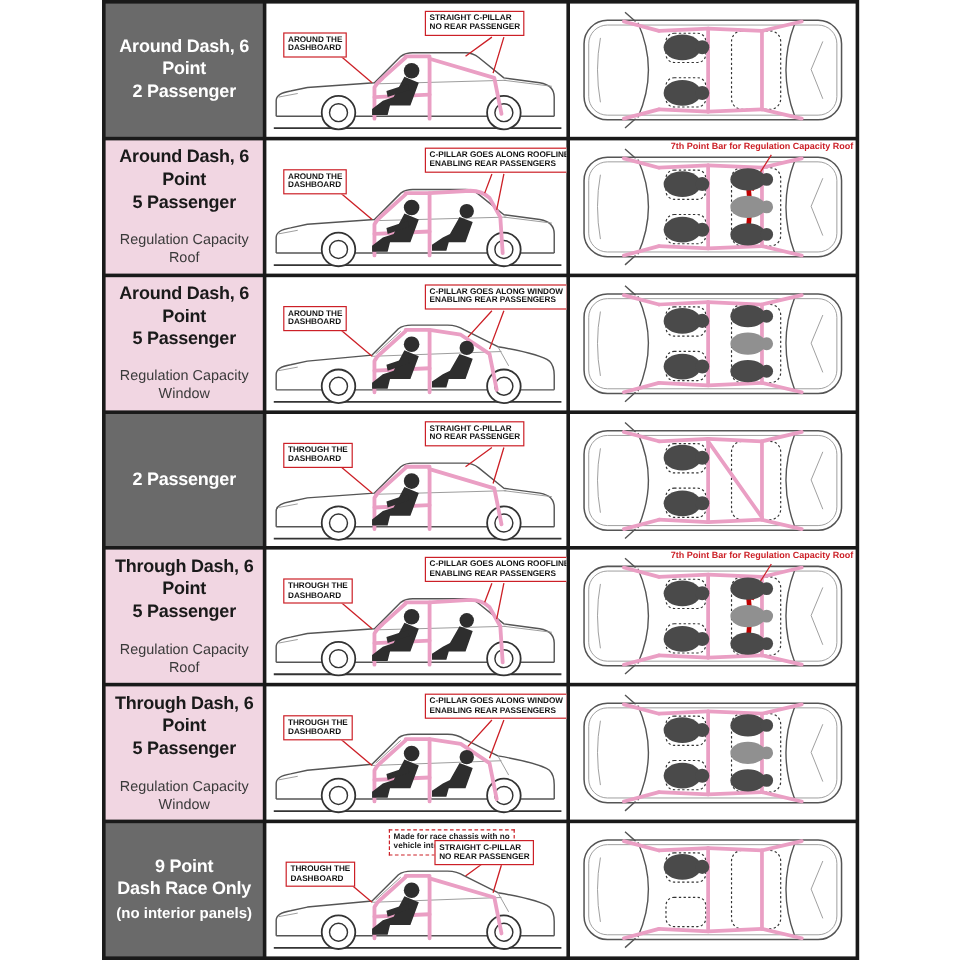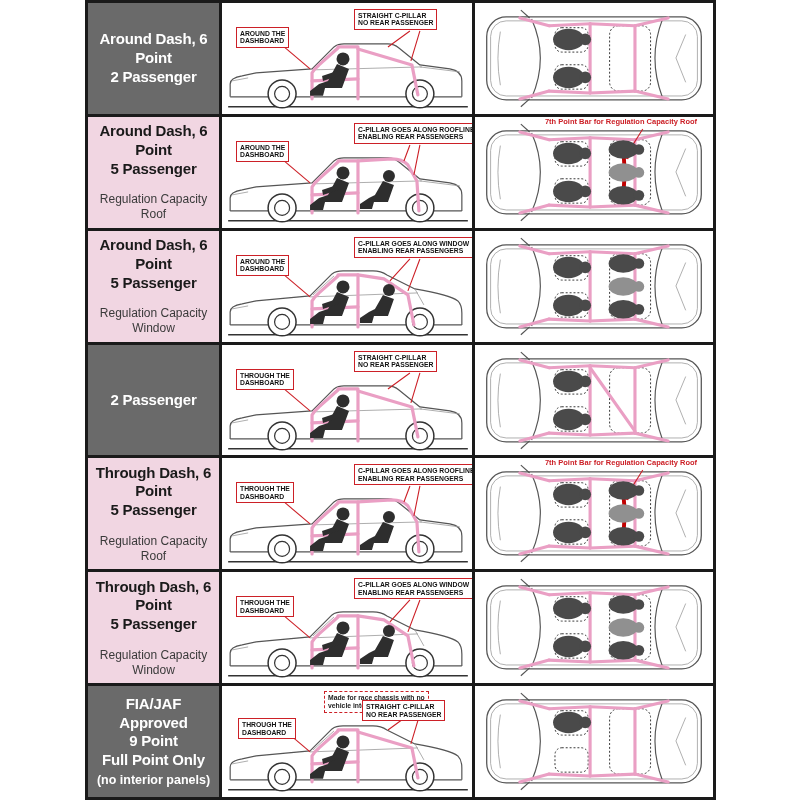--- a/index.html
+++ b/index.html
@@ -25,21 +25,21 @@
   
   .note-box{position:absolute;background:#fff;border:1.5px solid var(--red);color:#111;
     font-size:6.8px;font-weight:bold;line-height:1.1;padding:2px 3px;white-space:nowrap;z-index:3;}
   .dash-box{left:14px;top:24px;}
   .cpillar-box{left:132px;top:6px;}
   .race-note{position:absolute;left:102px;top:5px;border:1.5px dashed var(--red);background:#fff;
     color:#222;font-size:6.8px;font-weight:600;line-height:1.15;padding:2px 3px;white-space:nowrap;z-index:3;display:none;}
   .has-race-note .race-note{display:block;}
   .has-race-note .dash-box{top:32px;left:16px;}
   .has-race-note .cpillar-box{left:140px;top:14px;}
-  .top-note{position:absolute;left:56px;right:2px;top:0;text-align:center;color:var(--red);
+  .top-note{position:absolute;left:56px;right:2px;top:0;text-align:right;color:var(--red);
     font-size:7.5px;font-weight:bold;z-index:3;display:none;}
   .has-seventh .top-note{display:block;}
   
   .car-variant,.cp-group,.g-rear-side,.g-rear-trio,.g-front-passenger,.g-seventh,.l-diag{display:none;}
   .car-sedan .v-sedan{display:inline;}
   .car-hatch .v-hatch{display:inline;}
   .cpillar-straight .cp-straight{display:inline;}
   .cpillar-roofline .cp-roofline{display:inline;}
   .cpillar-window .cp-window{display:inline;}
   .has-rear .g-rear-side,.has-rear .g-rear-trio{display:inline;}
@@ -812,23 +812,22 @@
             <circle class="figtop" cx="168" cy="79" r="5.5"></circle>
         </g>
       </svg>
 
     </div>
 
   </div>
     <div class="row label-gray car-hatch cpillar-straight driver-only has-race-note">
 
     <div class="cell label-cell">
-      <div class="t">FIA/JAF Approved</div>
       <div class="t">9 Point</div>
-      <div class="t">Full Point Only</div>
+      <div class="t">Dash Race Only</div>
 
       <div class="label-note">(no interior panels)</div>
     </div>
 
     <div class="cell side-cell">
       <svg viewBox="0 0 250 111" preserveAspectRatio="xMidYMid meet">
         <line x1="6" y1="104" x2="246" y2="104" stroke="#333" stroke-width="1.5"></line>
 
         <g class="car-variant v-sedan">
           <path class="carline" d="M8,94 L8,81 Q8,75 20,73 L34,70 L90,66 L112,44 Q116,41 122,41 L166,41 Q172,41 177,45 L198,62 L228,66 Q240,68 240,78 L240,94"></path>

